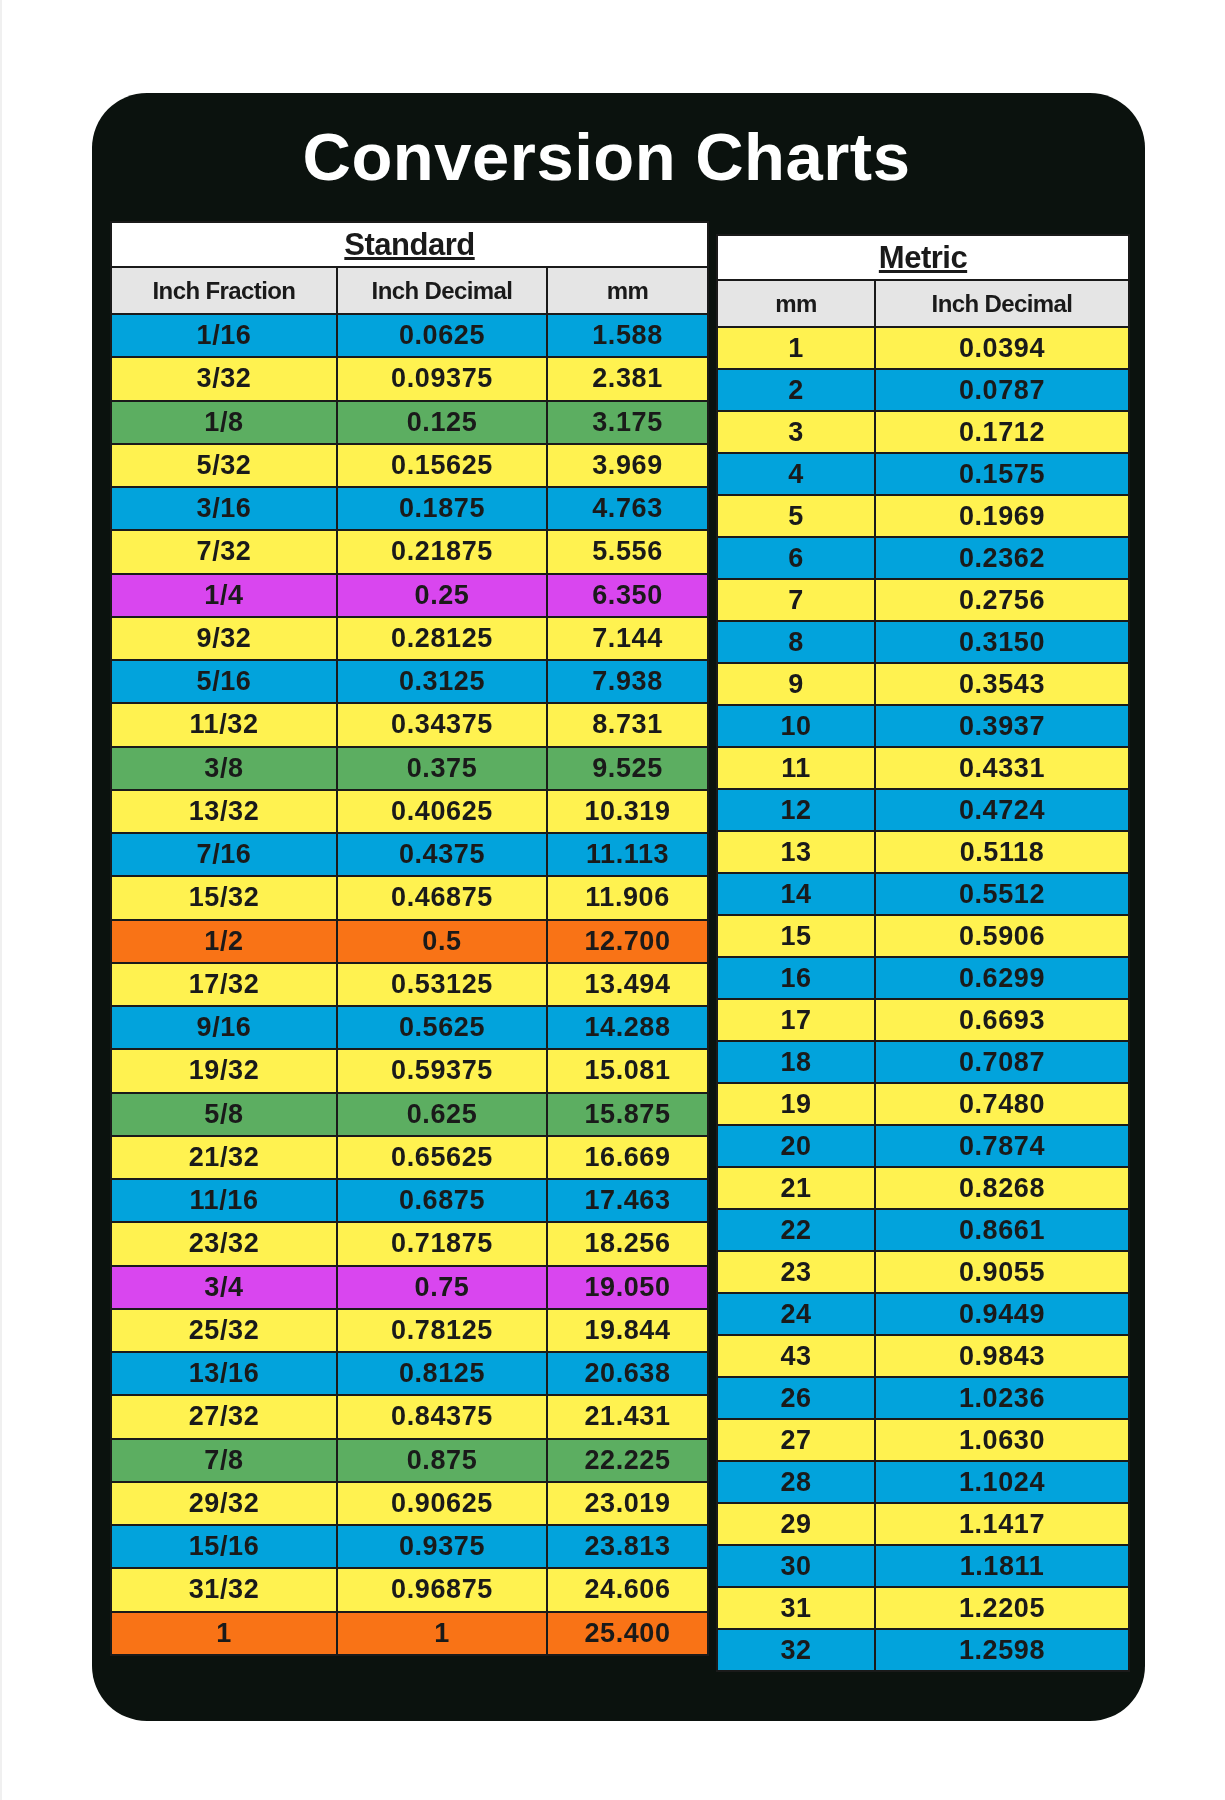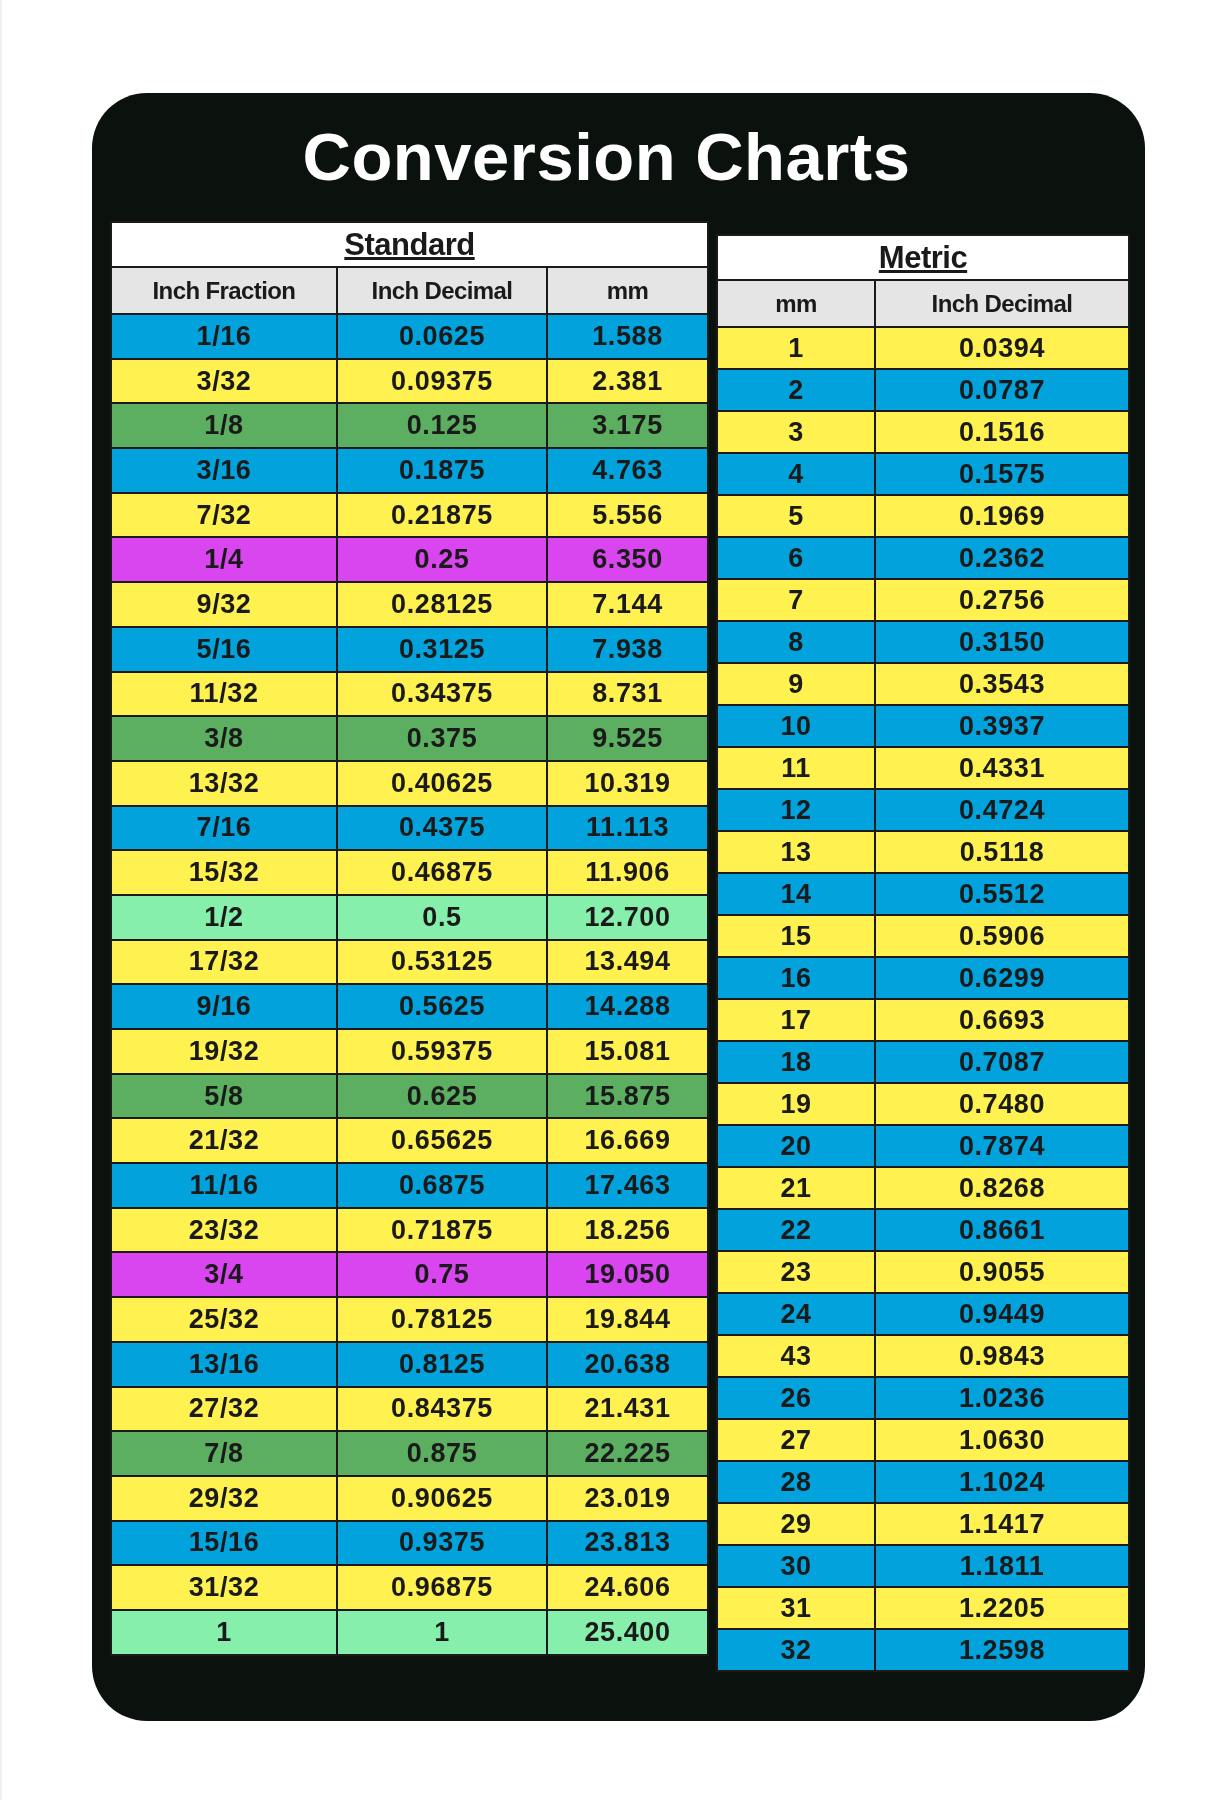--- a/index.html
+++ b/index.html
@@ -86,21 +86,21 @@
   #metric {
     left: 716px;
     top: 234px;
     width: 412px;
     height: 1435px;
   }
   .yellow { background: #fff250; }
   .blue   { background: #02a3dc; }
   .green  { background: #5cae61; }
   .orange { background: #d946ef; margin-top: 8px; }
-  .pink   { background: #86efac; }
+  .pink   { background: #f97316; }
 </style>
 </head>
 <body>
 
 <div class="edge"></div>
 
 <div class="card"></div>
 
 <div class="title">Conversion Charts</div>
 
@@ -130,20 +130,25 @@
         <td class="yellow">3/32</td>
         <td class="yellow">0.09375</td>
         <td class="yellow">2.381</td>
       </tr>
       <tr>
         <td class="green">1/8</td>
         <td class="green">0.125</td>
         <td class="green">3.175</td>
       </tr>
       <tr>
+        <td class="yellow">5/32</td>
+        <td class="yellow">0.15625</td>
+        <td class="yellow">3.969</td>
+      </tr>
+      <tr>
         <td class="blue">3/16</td>
         <td class="blue">0.1875</td>
         <td class="blue">4.763</td>
       </tr>
       <tr>
         <td class="yellow">7/32</td>
         <td class="yellow">0.21875</td>
         <td class="yellow">5.556</td>
       </tr>
       <tr>
@@ -292,21 +297,21 @@
       <tr>
         <td class="yellow">1</td>
         <td class="yellow">0.0394</td>
       </tr>
       <tr>
         <td class="blue">2</td>
         <td class="blue">0.0787</td>
       </tr>
       <tr>
         <td class="yellow">3</td>
-        <td class="yellow">0.1516</td>
+        <td class="yellow">0.1712</td>
       </tr>
       <tr>
         <td class="blue">4</td>
         <td class="blue">0.1575</td>
       </tr>
       <tr>
         <td class="yellow">5</td>
         <td class="yellow">0.1969</td>
       </tr>
       <tr>

